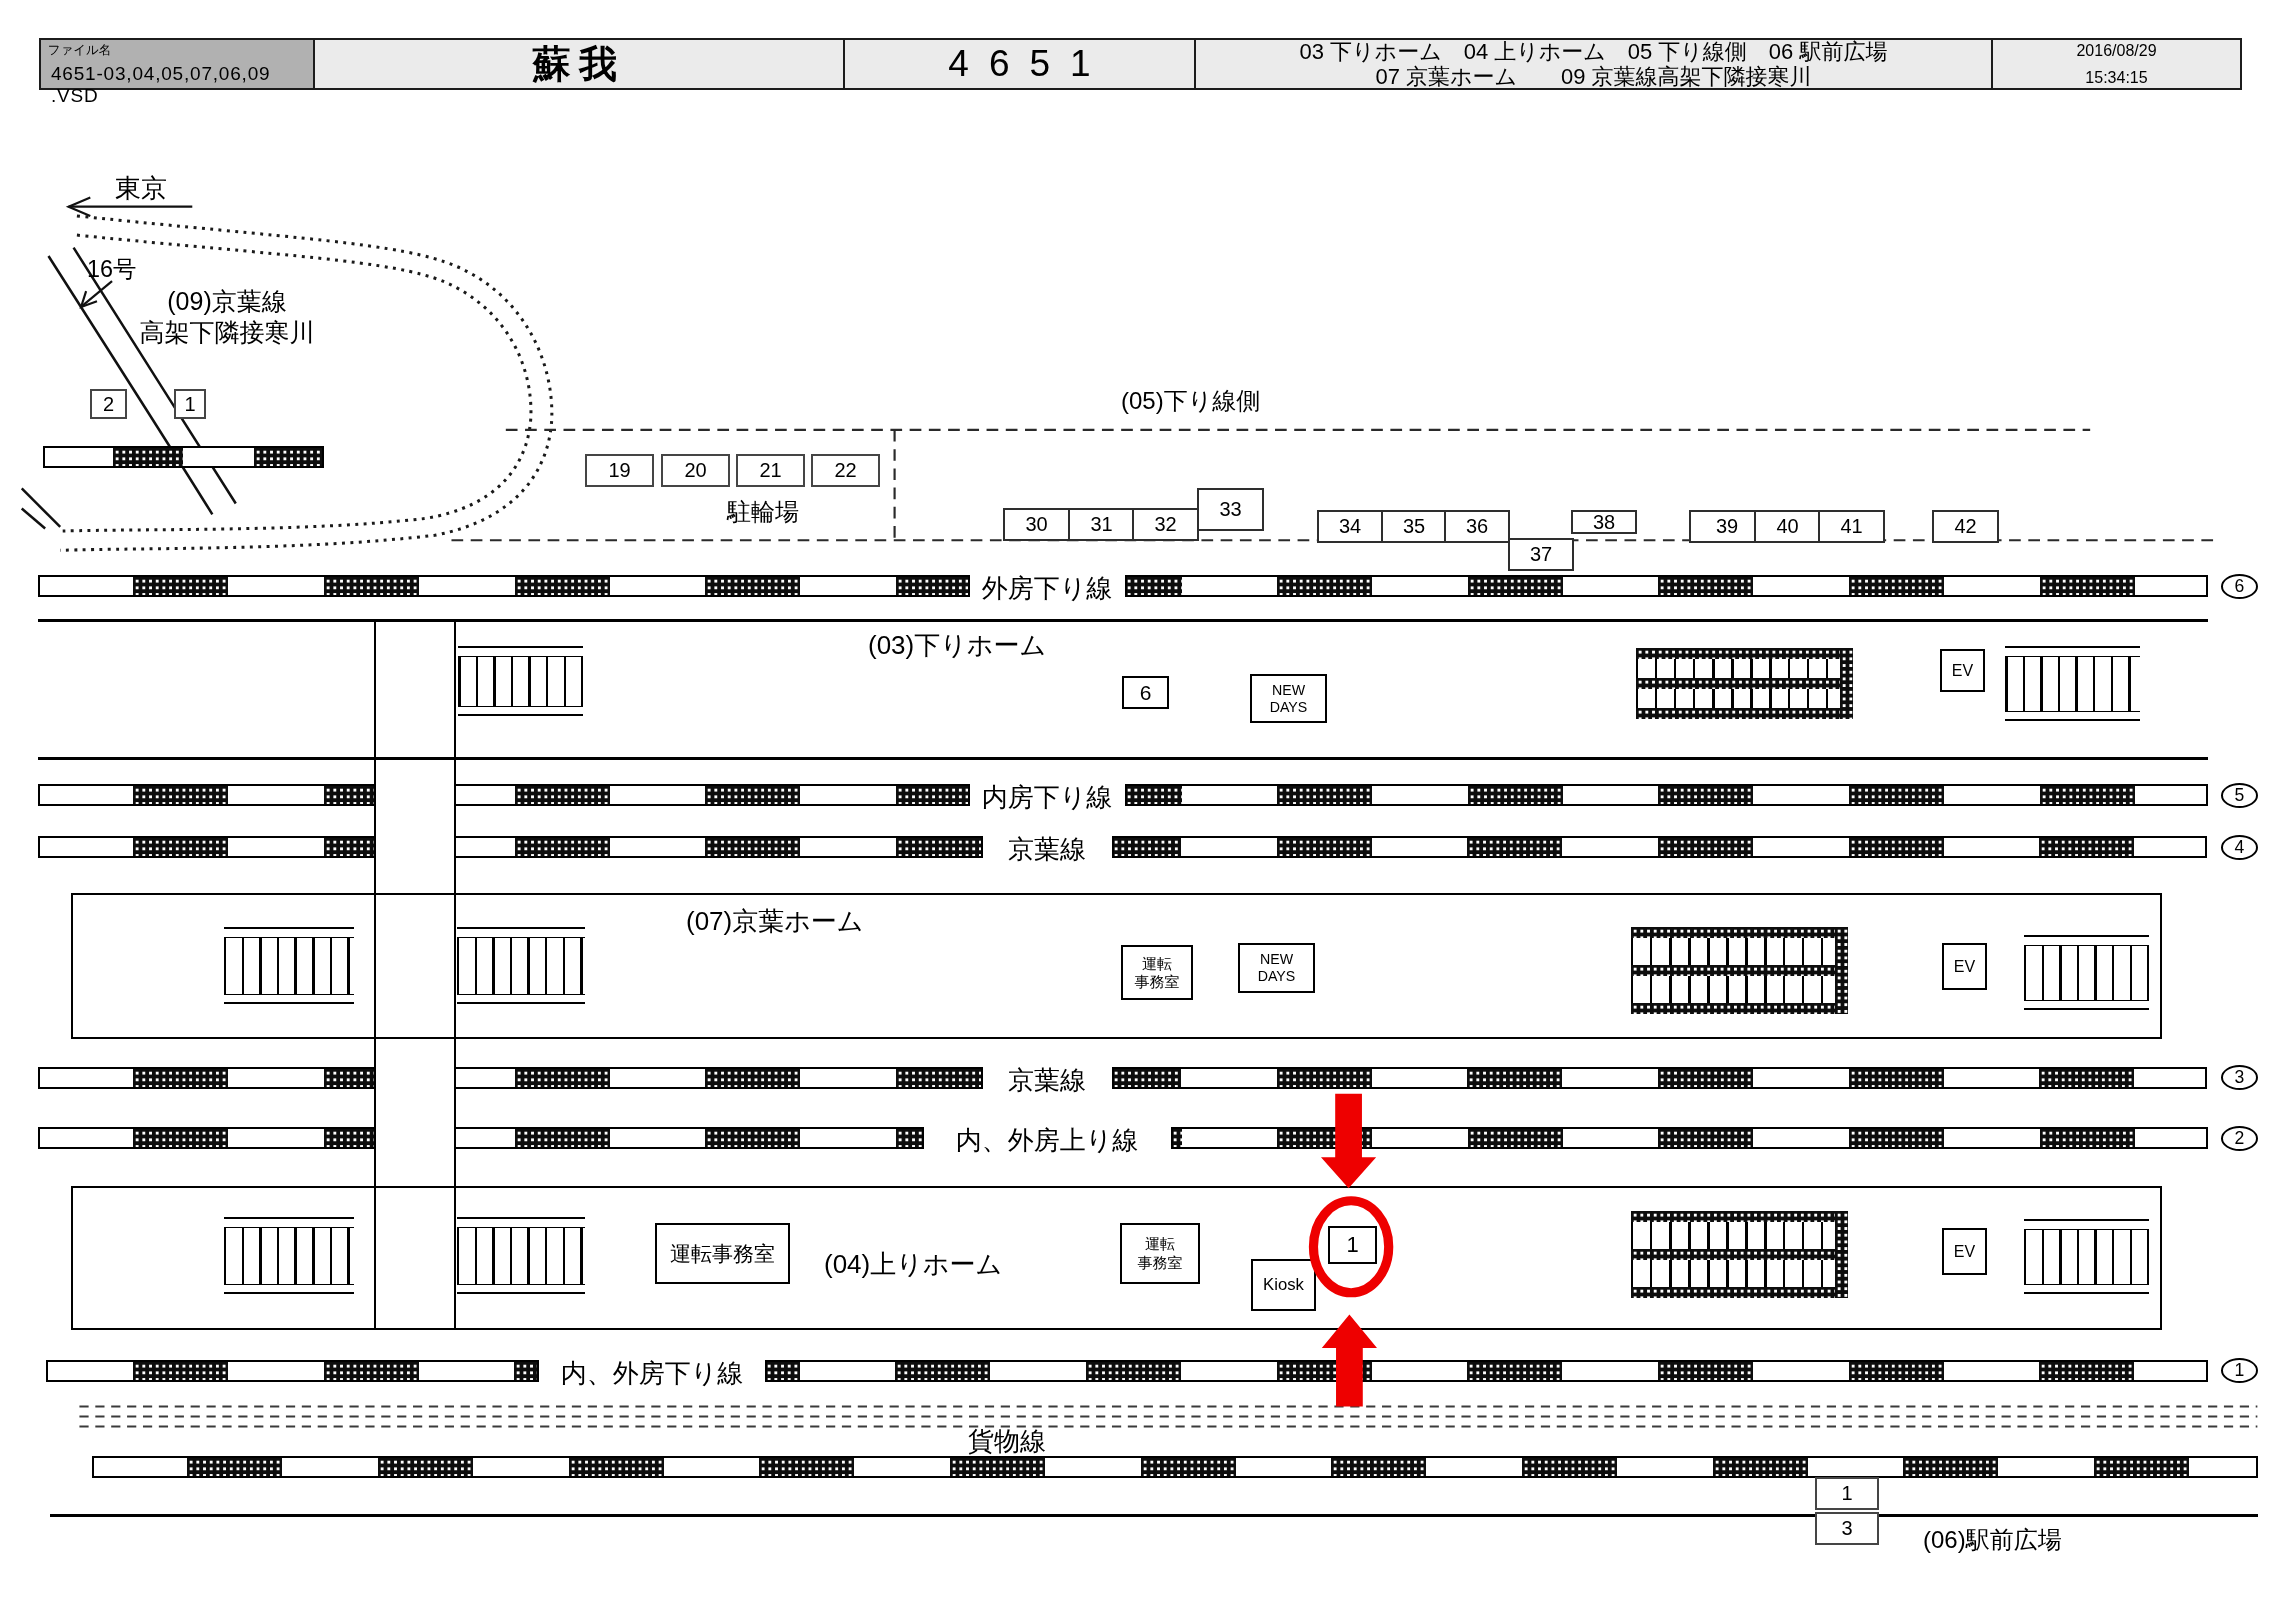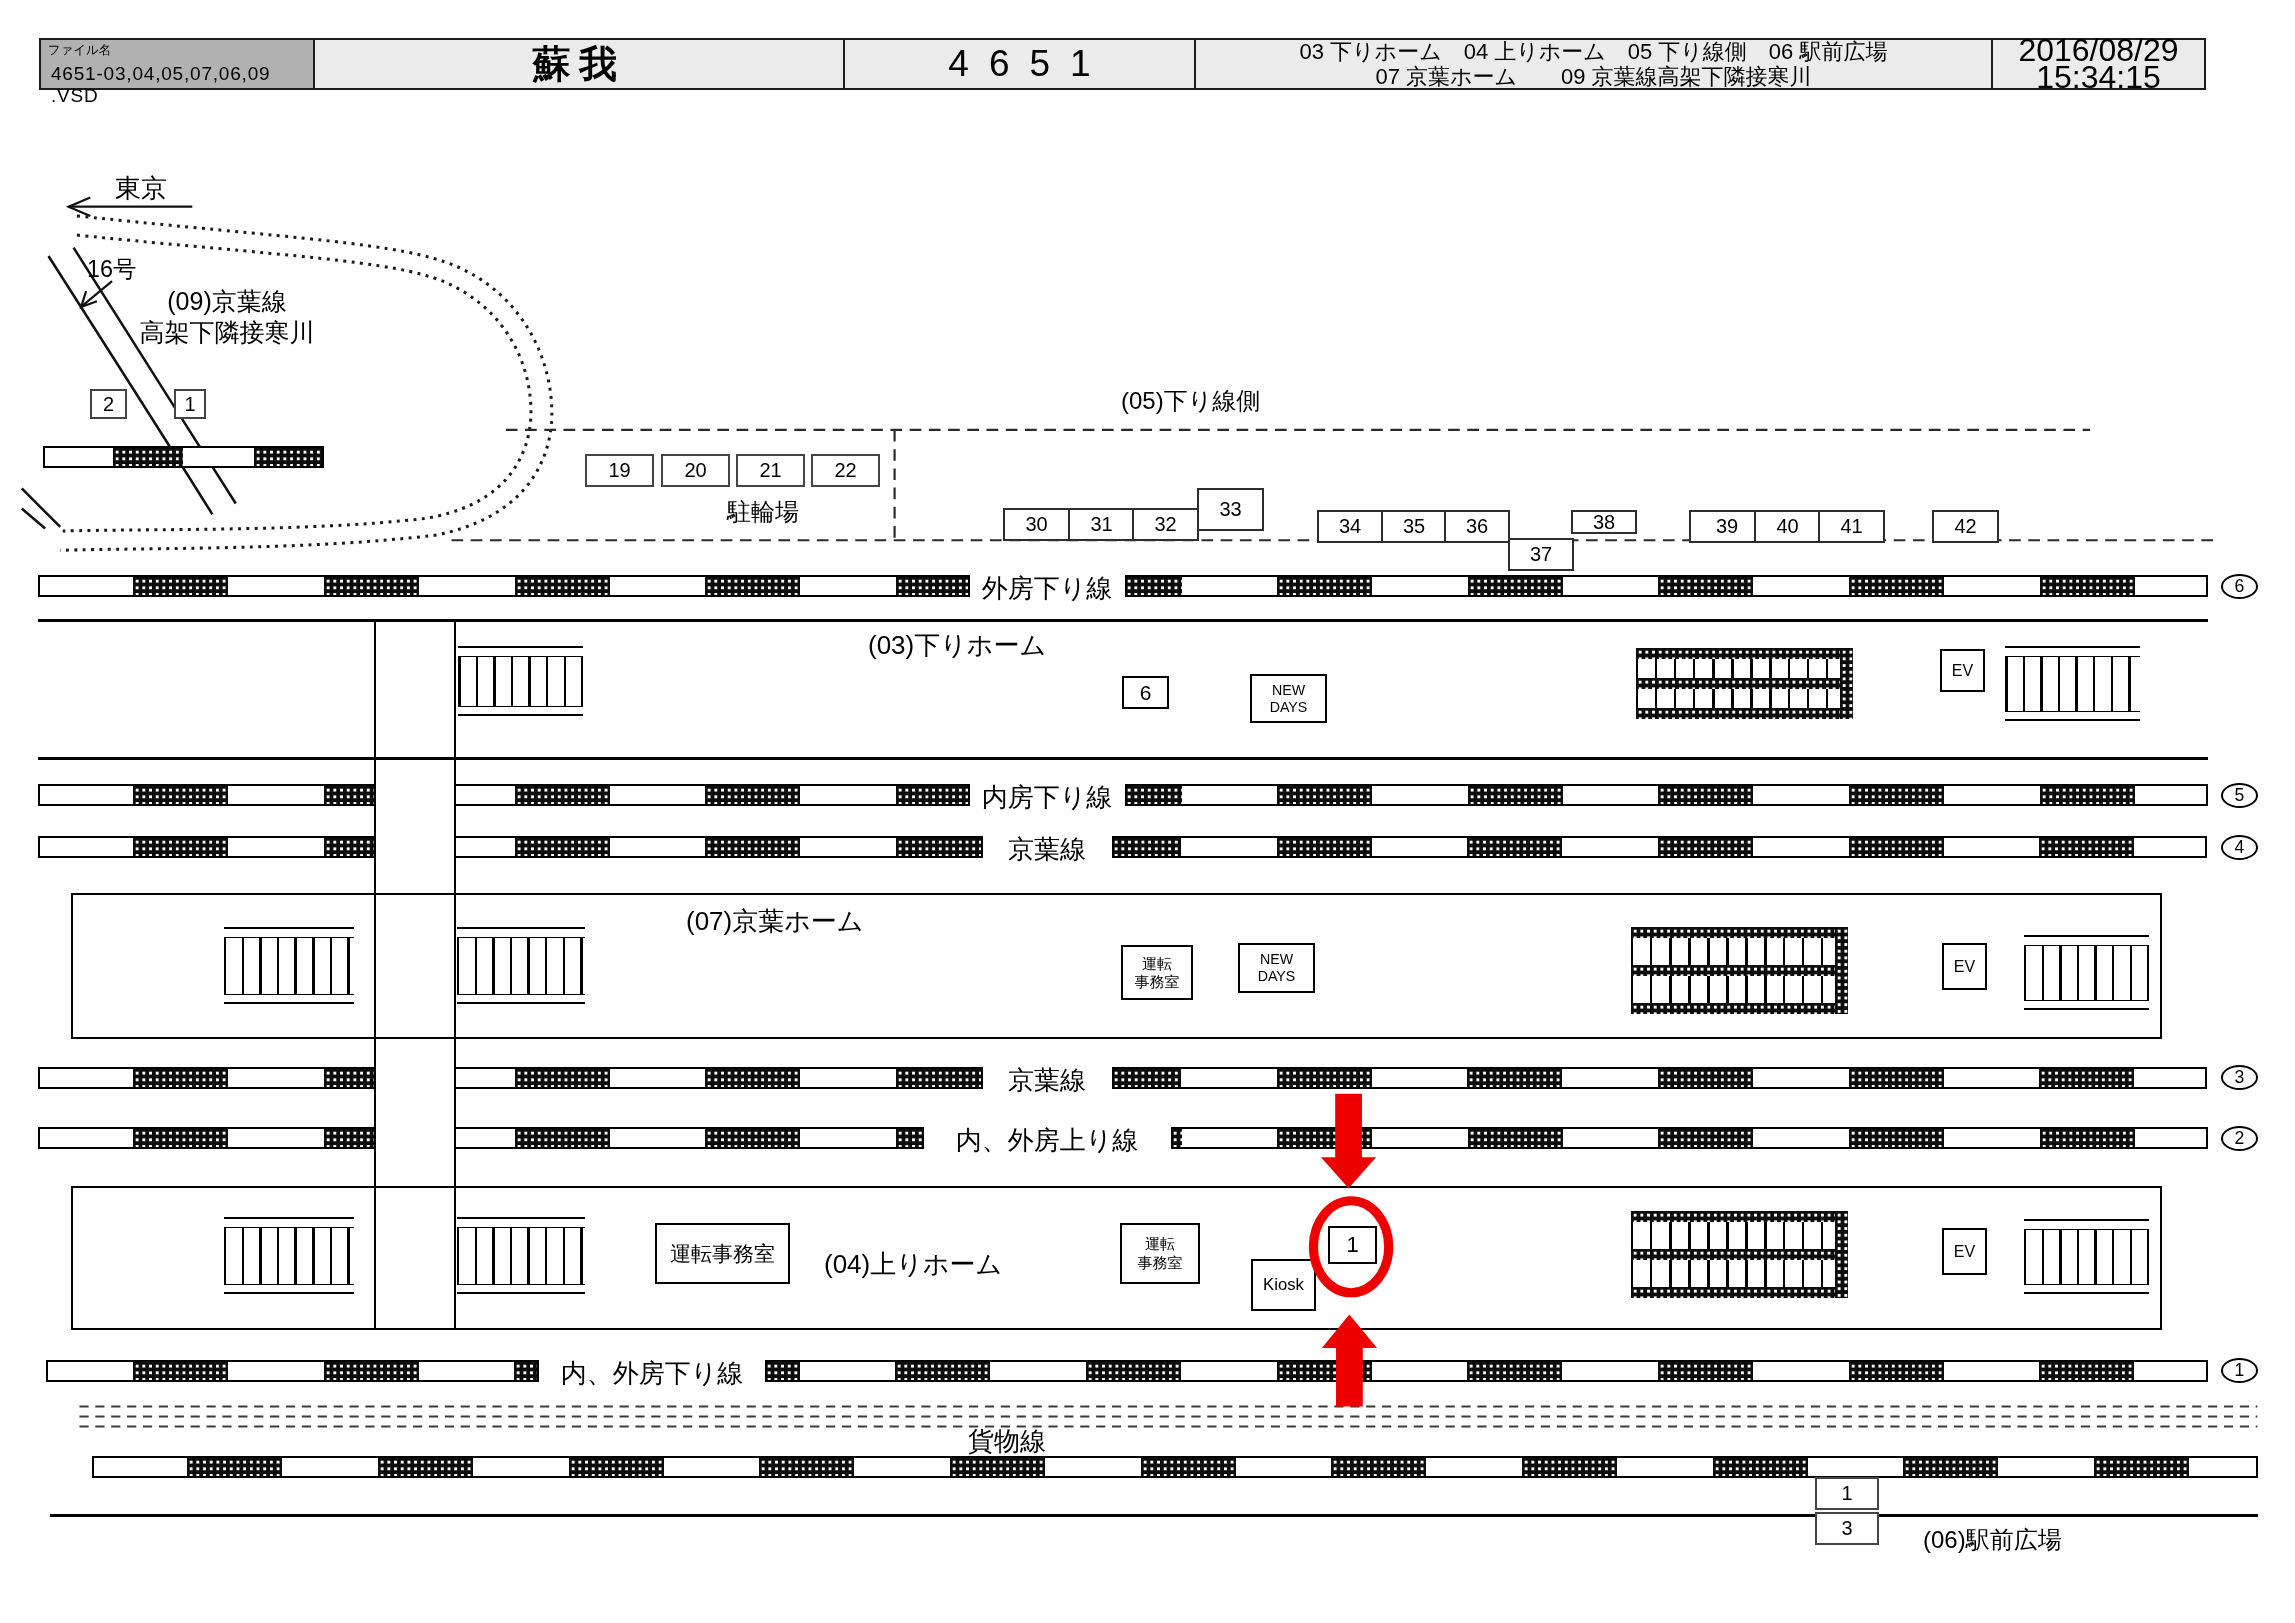--- a/index.html
+++ b/index.html
@@ -10,21 +10,21 @@
   #hdr{position:absolute;left:39px;top:38px;height:52px;display:flex;z-index:30;}
   .hcell{box-sizing:border-box;border:2.5px solid #1c1c1c;background:#ebebeb;margin-left:-2.5px;
          display:flex;align-items:center;justify-content:center;flex-direction:column;}
   .hcell:first-child{margin-left:0;}
   .hfile{width:276px;background:#b1b1b1;position:relative;display:block;}
   .hfile .flabel{position:absolute;left:6.7px;top:1.7px;font-size:12.5px;}
   .hfile .fname{position:absolute;left:10px;top:22.6px;font-size:19px;letter-spacing:0.8px;}
   .htitle{width:533px;font-size:38px;font-weight:600;letter-spacing:8.4px;}
   .hnum{width:353px;font-size:37px;letter-spacing:20px;padding-left:20px;}
   .hlegend{width:800px;font-size:22px;line-height:25px;}
-  .hdate{width:215px;font-size:32px;line-height:27px;}
+  .hdate{width:251px;font-size:16px;line-height:27px;}
 
   
   .lbl{position:absolute;white-space:nowrap;z-index:22;}
   .ctr{transform:translateX(-50%);}
   .chk{background-color:#0d0d0d;
        background-image:radial-gradient(circle,#fff 1.4px,rgba(0,0,0,0) 1.5px);
        background-size:6.7px 6.7px;background-position:0.8px 0.8px;}
   .band-part{position:absolute;box-sizing:border-box;height:22px;border:2.1px solid #000;
              background:#fff;overflow:hidden;z-index:10;}
   .band-part .chk{position:absolute;top:0;bottom:0;}

